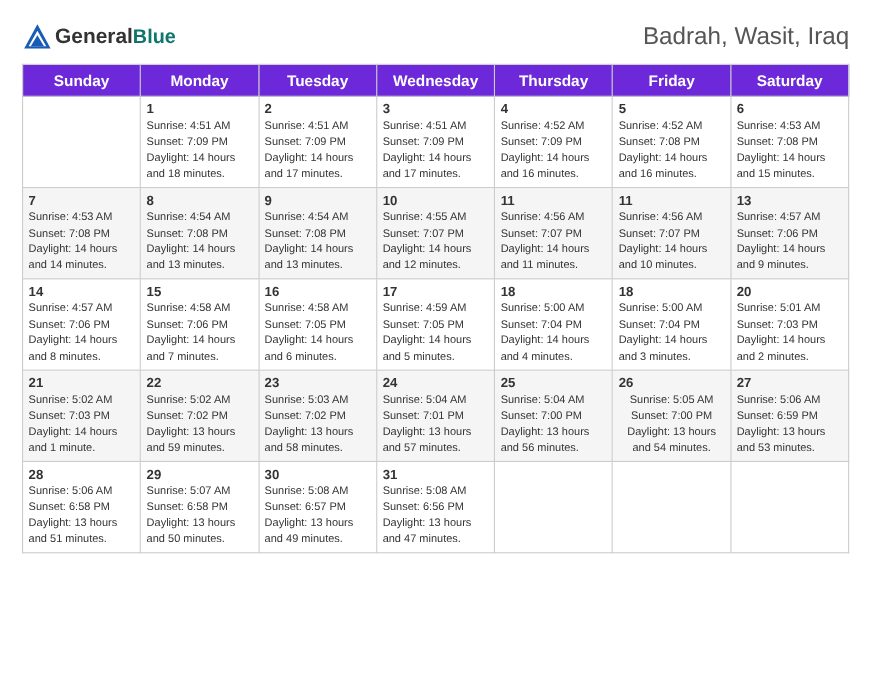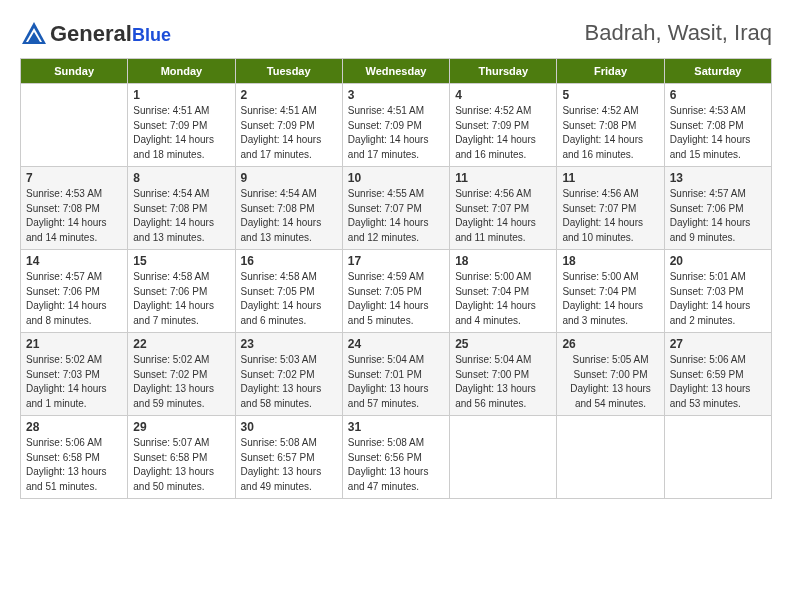--- a/index.html
+++ b/index.html
@@ -14,28 +14,28 @@
       display: flex;
       justify-content: space-between;
       align-items: flex-start;
       margin-bottom: 10px;
     }
     .logo {
       display: flex;
       align-items: center;
     }
     .logo-text-general {
-      font-size: 22px;
+      font-size: 19px;
       font-weight: bold;
       color: #333;
     }
     .logo-text-blue {
       font-size: 18px;
       font-weight: bold;
-      color: #1d4ed8;
+      color: #0f766e;
     }
     .logo-icon {
       width: 28px;
       height: 28px;
       margin-right: 2px;
     }
     .title-area {
       text-align: right;
     }
     .main-title {
@@ -46,24 +46,24 @@
     .subtitle {
       font-size: 22px;
       color: #555;
     }
     table {
       width: 100%;
       border-collapse: collapse;
       table-layout: fixed;
     }
     thead tr th {
-      background-color: #4d7c0f;
+      background-color: #6d28d9;
       color: #fff;
       padding: 6px 4px;
-      font-size: 11px;
+      font-size: 14px;
       text-align: center;
       border: 1px solid #ccc;
     }
     tbody tr td {
       border: 1px solid #ccc;
       padding: 4px 5px;
       vertical-align: top;
       font-size: 10.5px;
       color: #333;
       min-height: 80px;

